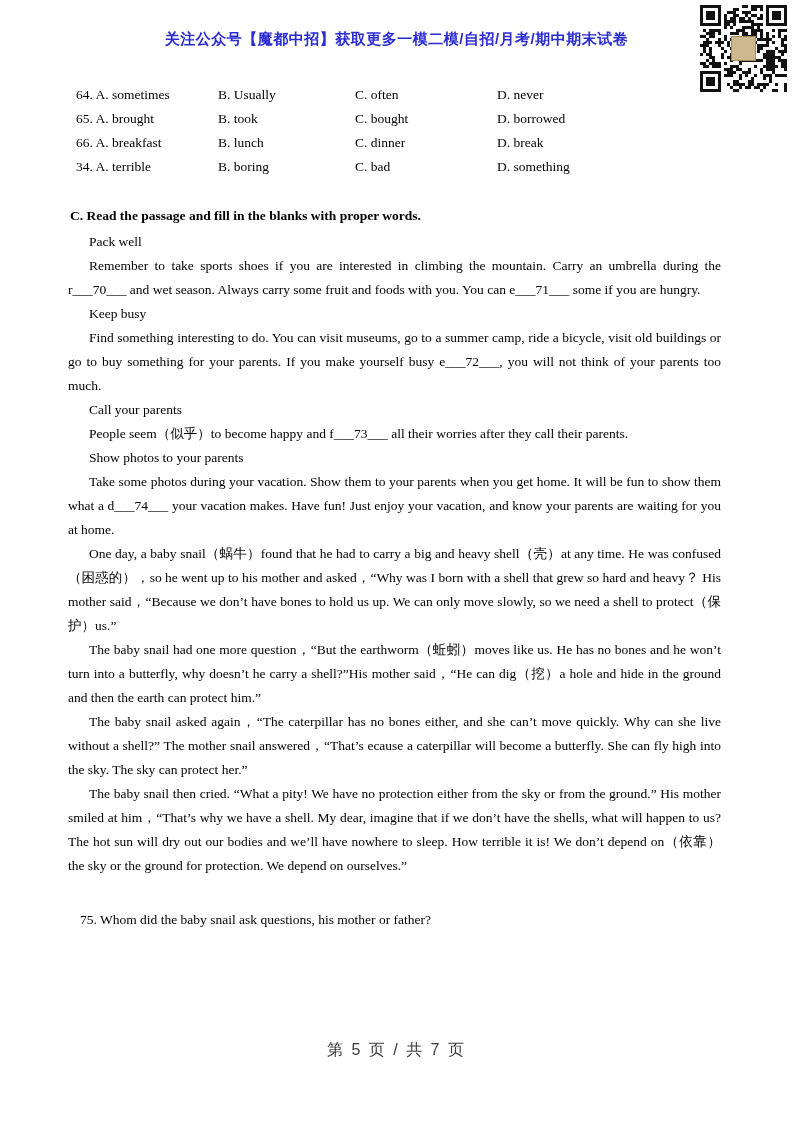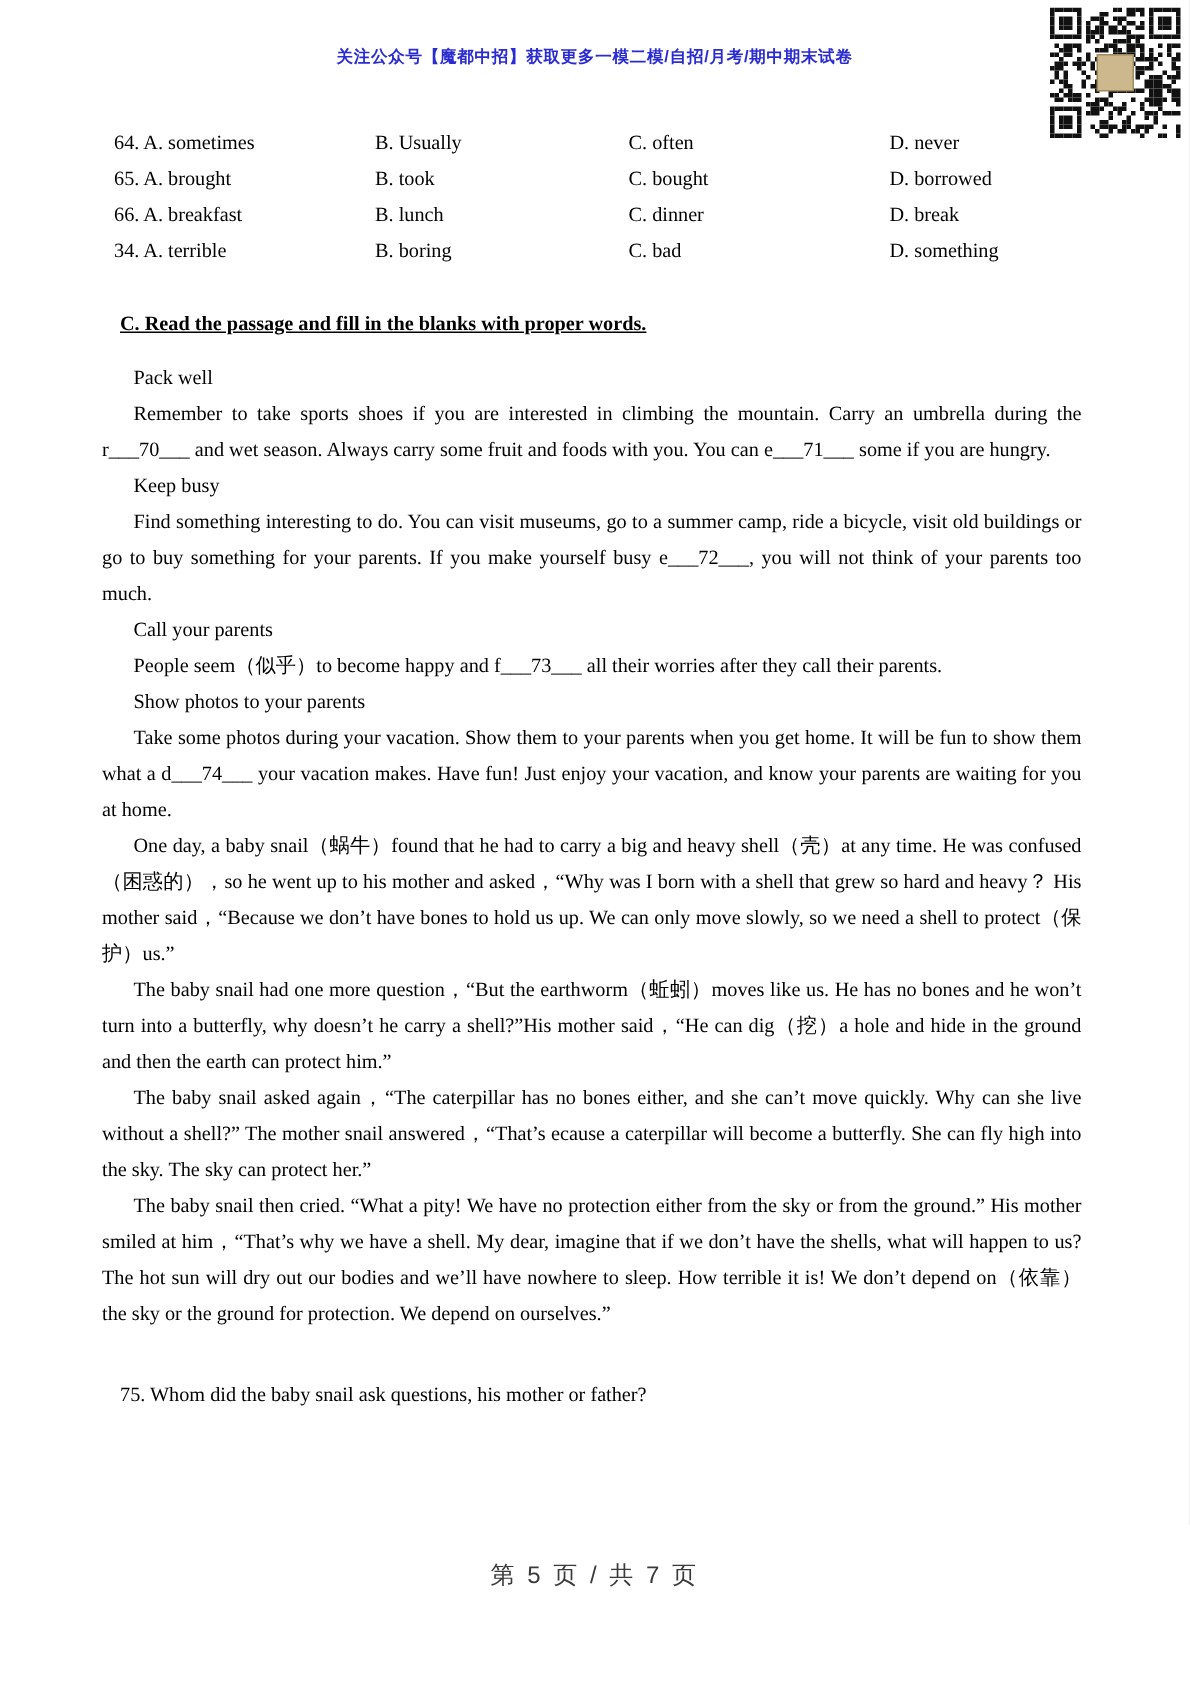--- a/index.html
+++ b/index.html
@@ -12,51 +12,49 @@
     font-size:13.5px;
     color:#000;
     overflow:hidden;
   }
   .promo{
     position:absolute;
     top:30px;left:0;right:0;
     text-align:center;
     font-family:"Liberation Sans", sans-serif;
     font-weight:bold;
-    font-size:11px;
+    font-size:15px;
     letter-spacing:0.5px;
   }
   .qr{
     position:absolute;
     top:5px;left:700px;
     width:88px;height:88px;
     background:#ffffff;
   }
   .qr svg{display:block;margin:0;}
   .content{
     position:absolute;
     top:83px;left:68px;
     width:653px;
   }
   .opt-row{
     display:flex;
     line-height:24px;
     white-space:nowrap;
-    gap:32px;
   }
   .opt-cell{flex:0 0 auto;}
   .opt-cell.c1{width:150px;padding-left:8px;box-sizing:border-box;}
   .opt-cell.c2{width:137px;}
   .opt-cell.c3{width:142px;}
   .opt-cell.c4{flex:1 1 auto;}
   .sec-heading{
     font-weight:bold;
     line-height:24px;
-    margin:12px;
-    text-decoration:underline;
+    margin:2px;
   }
   .sec-heading.c{margin-top:25px;}
   .sec-heading.d{margin-top:26px;}
   .para{
     margin:0;
     line-height:24px;
     text-align:justify;
     text-indent:21px;
   }
   .question{

